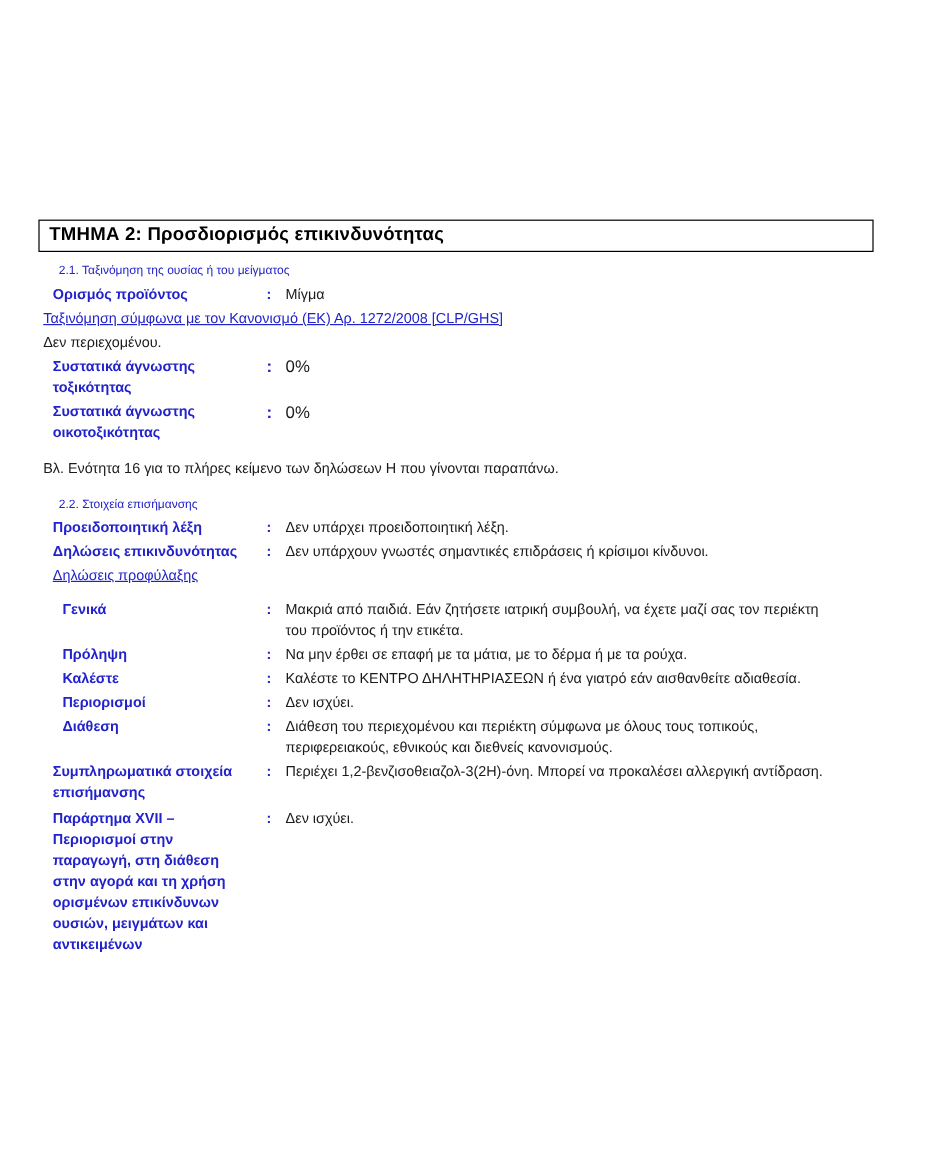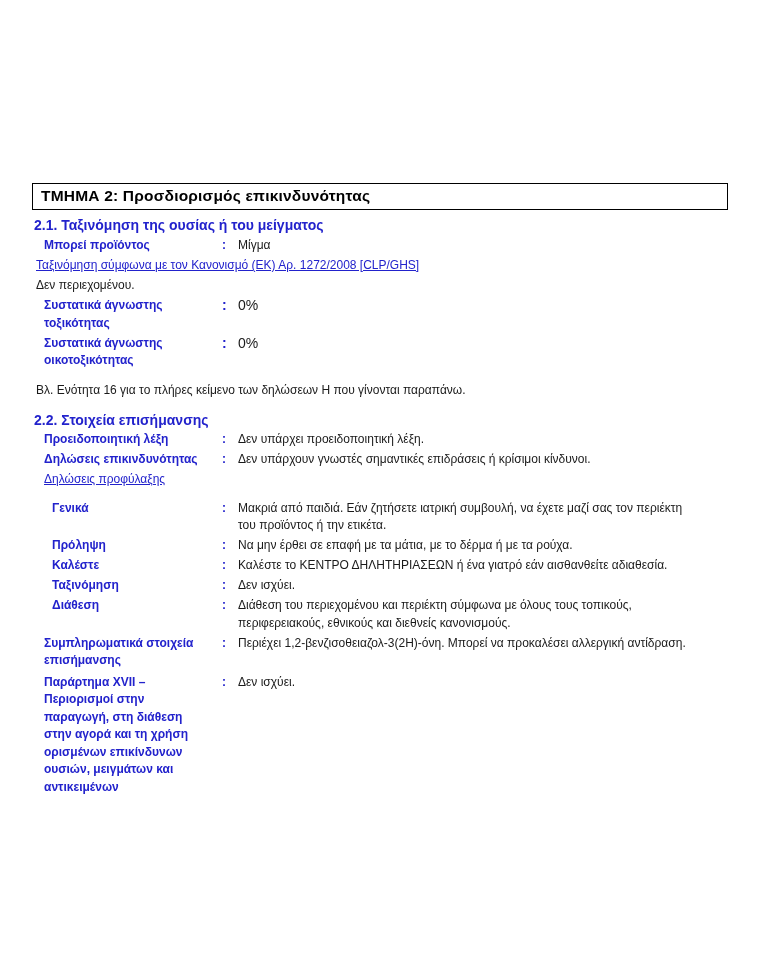--- a/index.html
+++ b/index.html
@@ -16,22 +16,22 @@
 
   .section-box {
     border: 1px solid #000;
     padding: 3px 8px 4px 8px;
     font-size: 15.5px; font-weight: bold; color: #000;
     margin-bottom: 7px;
     letter-spacing: 0.2px;
   }
 
   .sec-heading {
-    color: var(--blue); font-weight: bold; font-size: 14px;
-    line-height: 17px; margin: 0 0 3px 2px;
+    color: var(--blue); font-weight: normal; font-size: 10px;
+    line-height: 17px; margin: 0 0 3px 17px;
   }
   .sec-heading.second { margin-top: 13px; margin-bottom: 2px; }
 
   .row { display: flex; align-items: flex-start; margin-bottom: 2.5px; font-size: 12px; line-height: 17.5px; }
   .row .label {
     flex: none; width: 190px; padding-left: 12px;
     color: var(--blue); font-weight: bold; white-space: pre-line;
   }
   .row.sub .label { padding-left: 20px; }
   .row .colon { flex: none; width: 16px; color: var(--blue); font-weight: bold; text-align: left; }
@@ -52,21 +52,21 @@
 <body>
 
 <div class="page">
   <div class="content">
 
     <div class="section-box">ΤΜΗΜΑ 2: Προσδιορισμός επικινδυνότητας</div>
 
     <div class="sec-heading">2.1. Ταξινόμηση της ουσίας ή του μείγματος</div>
 
     <div class="row">
-      <div class="label">Μπορεί προϊόντος</div>
+      <div class="label">Ορισμός προϊόντος</div>
       <div class="colon">:</div>
       <div class="value">Μίγμα</div>
     </div>
 
     <div class="blue-underline">Ταξινόμηση σύμφωνα με τον Κανονισμό (ΕΚ) Αρ. 1272/2008 [CLP/GHS]</div>
     <div class="plain">Δεν περιεχομένου.</div>
 
     <div class="row big">
       <div class="label">Συστατικά άγνωστης
 τοξικότητας</div>
@@ -112,21 +112,21 @@
       <div class="value">Να μην έρθει σε επαφή με τα μάτια, με το δέρμα ή με τα ρούχα.</div>
     </div>
 
     <div class="row sub">
       <div class="label">Καλέστε</div>
       <div class="colon">:</div>
       <div class="value">Καλέστε το ΚΕΝΤΡΟ ΔΗΛΗΤΗΡΙΑΣΕΩΝ ή ένα γιατρό εάν αισθανθείτε αδιαθεσία.</div>
     </div>
 
     <div class="row sub">
-      <div class="label">Ταξινόμηση</div>
+      <div class="label">Περιορισμοί</div>
       <div class="colon">:</div>
       <div class="value">Δεν ισχύει.</div>
     </div>
 
     <div class="row sub">
       <div class="label">Διάθεση</div>
       <div class="colon">:</div>
       <div class="value">Διάθεση του περιεχομένου και περιέκτη σύμφωνα με όλους τους τοπικούς,
 περιφερειακούς, εθνικούς και διεθνείς κανονισμούς.</div>
     </div>

